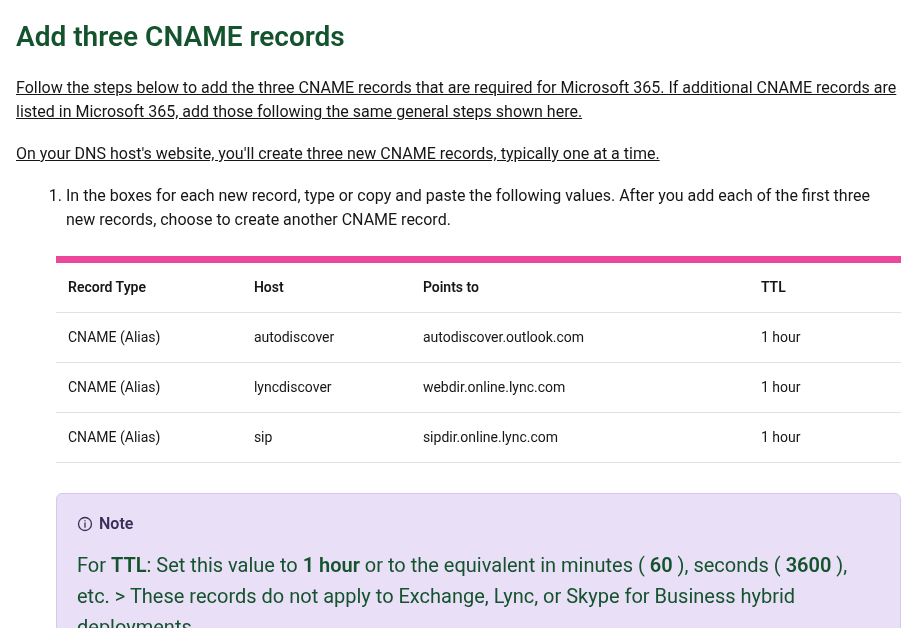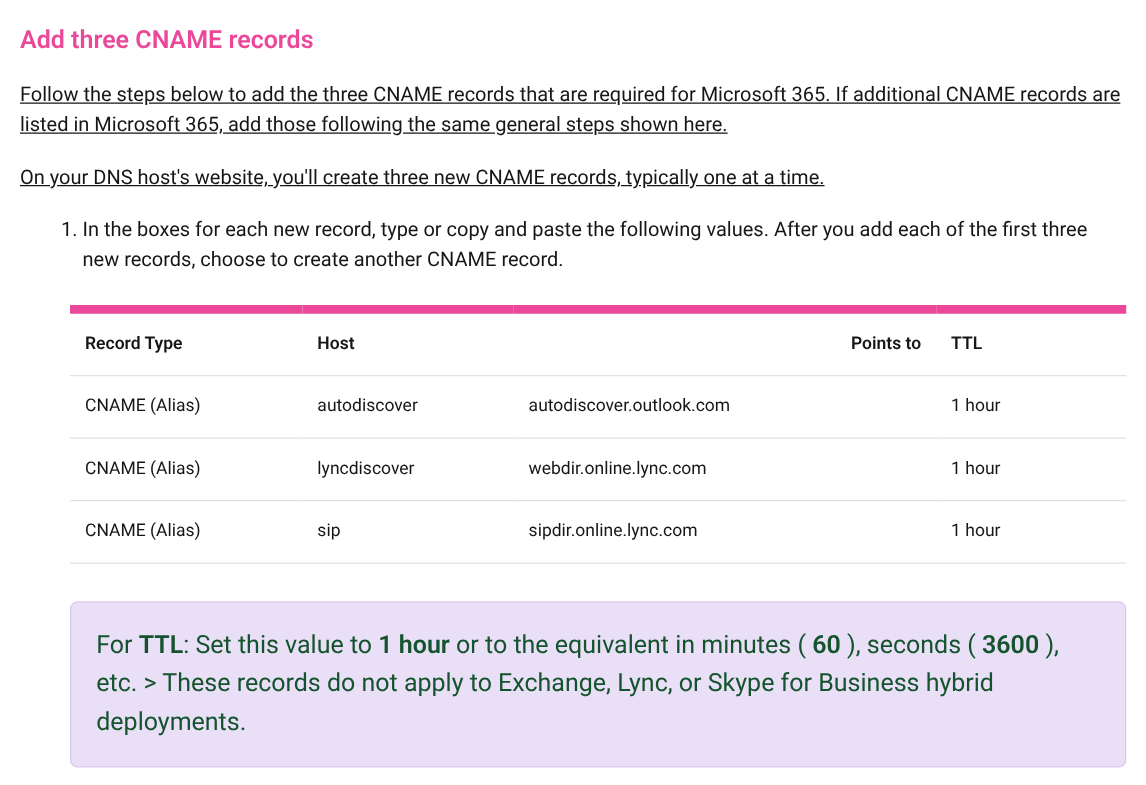--- a/index.html
+++ b/index.html
@@ -8,24 +8,24 @@
     body {
       font-family: "Segoe UI", -apple-system, BlinkMacSystemFont, Roboto, "Helvetica Neue", sans-serif;
       margin: 0;
       padding: 16px;
       color: #161616;
       font-size: 16px;
       line-height: 1.5;
       background: #fff;
     }
     h2 {
-      font-size: 20px;
+      font-size: 28px;
       font-weight: 600;
       margin: 0 0 18px 0;
-      color: #ec4899;
+      color: #14532d;
     }
     p {
       margin: 0 0 18px 0;
       color: #161616;
       text-decoration: underline;
     }
     ol {
       margin: 12px;
       padding-left: 38px;
     }
@@ -77,21 +77,21 @@
     .note-body {
       color: #14532d;
       font-size: 20px;
       line-height: 1.55;
     }
     .note-body strong {
       font-weight: 600;
     }
     .col-type { width: 22%; }
     .col-host { width: 20%; }
-    .col-points { width: 40%; text-align: right; }
+    .col-points { width: 40%; }
     .col-ttl { width: 18%; }
   </style>
 </head>
 <body>
 
 <h2>Add three CNAME records</h2>
 
 <p>Follow the steps below to add the three CNAME records that are required for Microsoft 365. If additional CNAME records are listed in Microsoft 365, add those following the same general steps shown here.</p>
 <p>On your DNS host's website, you'll create three new CNAME records, typically one at a time.</p>
 
@@ -126,16 +126,24 @@
         <td>CNAME (Alias)</td>
         <td>sip</td>
         <td>sipdir.online.lync.com</td>
         <td>1 hour</td>
       </tr>
     </tbody>
   </table>
 </div>
 
 <div class="note-box">
+  <div class="note-header">
+    <svg viewBox="0 0 16 16" fill="none" stroke="#3b2e58" stroke-width="1.3">
+      <circle cx="8" cy="8" r="6.5"></circle>
+      <line x1="8" y1="7" x2="8" y2="11.2" stroke-linecap="round"></line>
+      <circle cx="8" cy="4.7" r="0.7" fill="#3b2e58" stroke="none"></circle>
+    </svg>
+    <span>Note</span>
+  </div>
   <div class="note-body">
     <span>For </span><strong>TTL</strong><span>: Set this value to </span><strong>1 hour</strong><span> or to the equivalent in minutes ( </span><strong>60</strong><span> ), seconds ( </span><strong>3600</strong><span> ), etc. &gt; These records do not apply to Exchange, Lync, or Skype for Business hybrid deployments.</span>
   </div>
 </div>
 
 </body></html>

